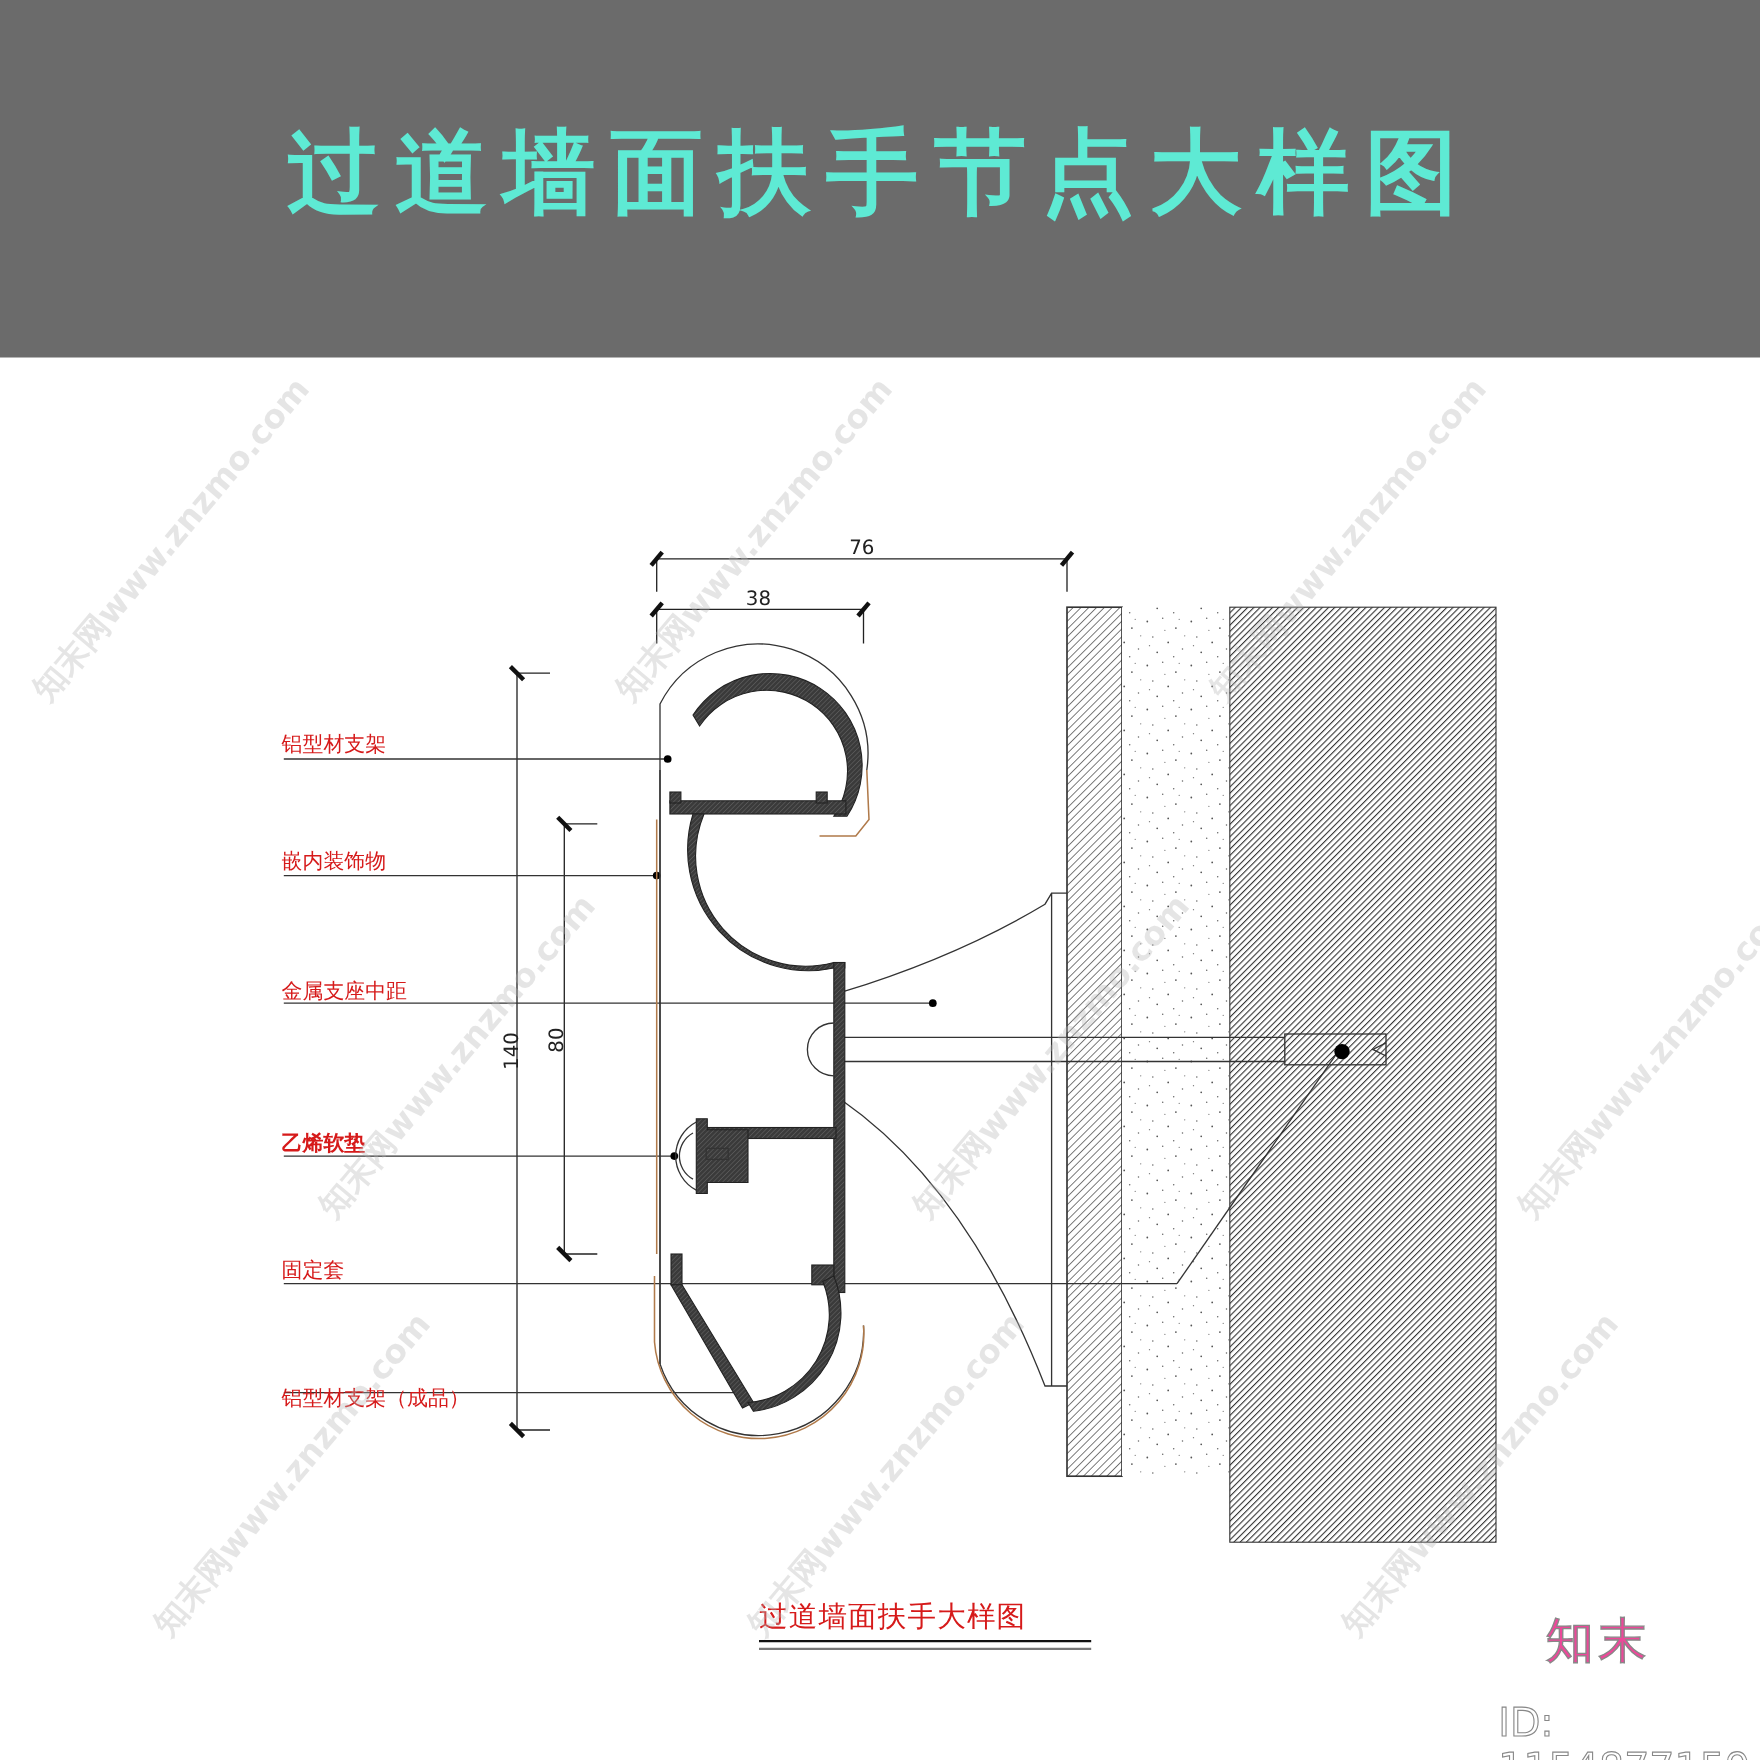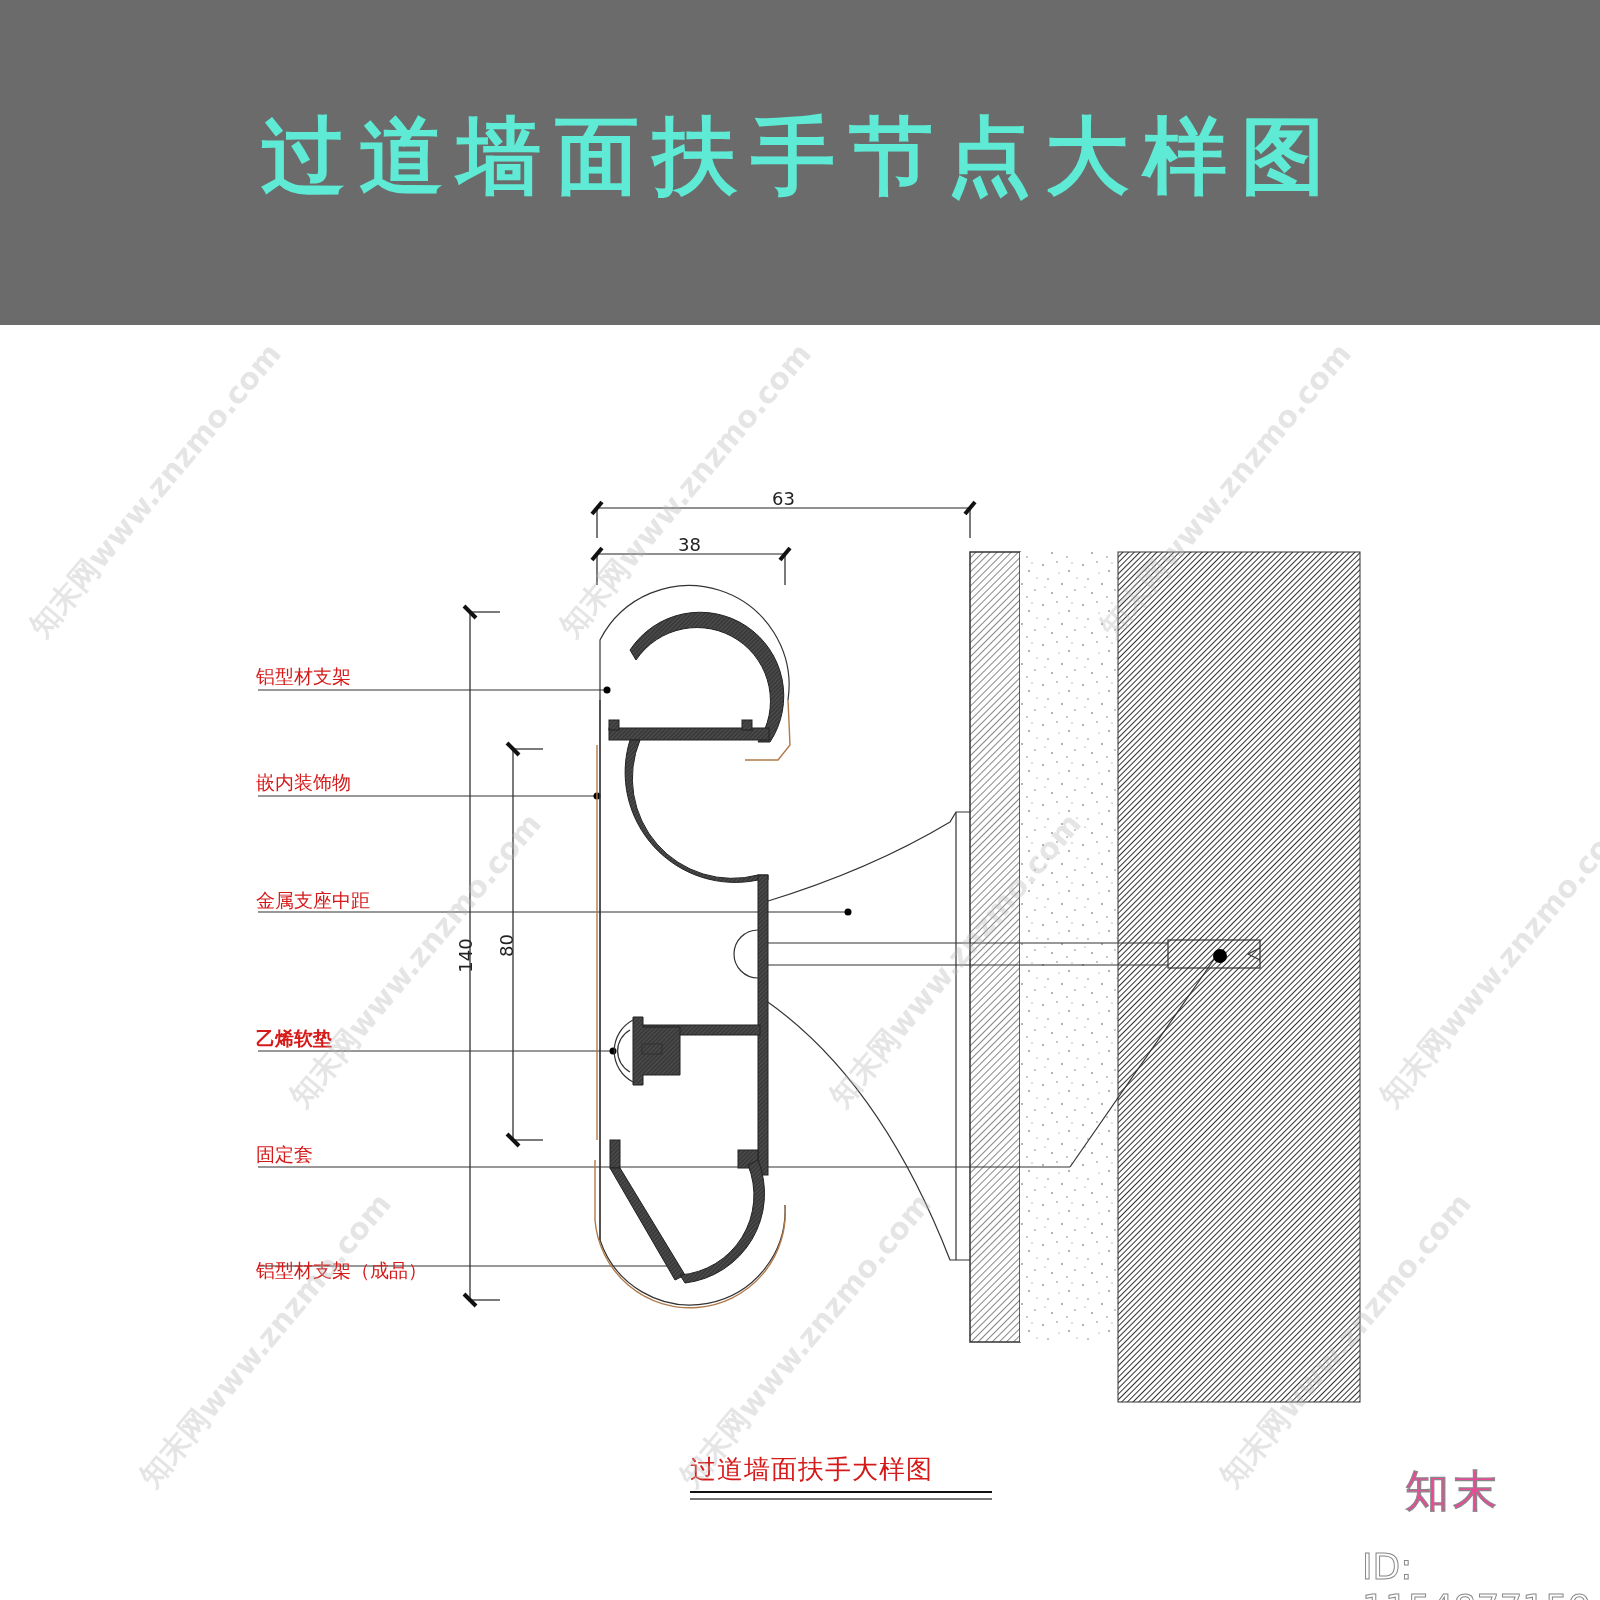--- a/index.html
+++ b/index.html
@@ -140,21 +140,21 @@
     <rect x="642" y="1044" width="20" height="10"></rect>
     <path d="M758 930 A22 22 0 1 0 758 978"></path>
   </g>
 
   <g>
     <line x1="690" y1="1492" x2="992" y2="1492" stroke="#111" stroke-width="2"></line>
     <line x1="690" y1="1499" x2="992" y2="1499" stroke="#777" stroke-width="2"></line>
   </g>
 </svg>
 
-<div class="dim" style="left:772px;top:488px;">63</div>
+<div class="dim" style="left:772px;top:488px;">76</div>
 <div class="dim" style="left:678px;top:534px;text-align:center;">38</div>
 <div class="dim" style="left:448px;top:945px;transform:rotate(-90deg);">140</div>
 <div class="dim" style="left:495px;top:935px;transform:rotate(-90deg);">80</div>
 
 <div class="label" style="left:256px;top:664px;">铝型材支架</div>
 <div class="label" style="left:256px;top:770px;">嵌内装饰物</div>
 <div class="label" style="left:256px;top:888px;">金属支座中距</div>
 <div class="label" style="left:256px;top:1026px;font-weight:bold;">乙烯软垫</div>
 <div class="label" style="left:256px;top:1142px;">固定套</div>
 <div class="label" style="left:256px;top:1242px;margin-top:16px;">铝型材支架（成品）</div>

